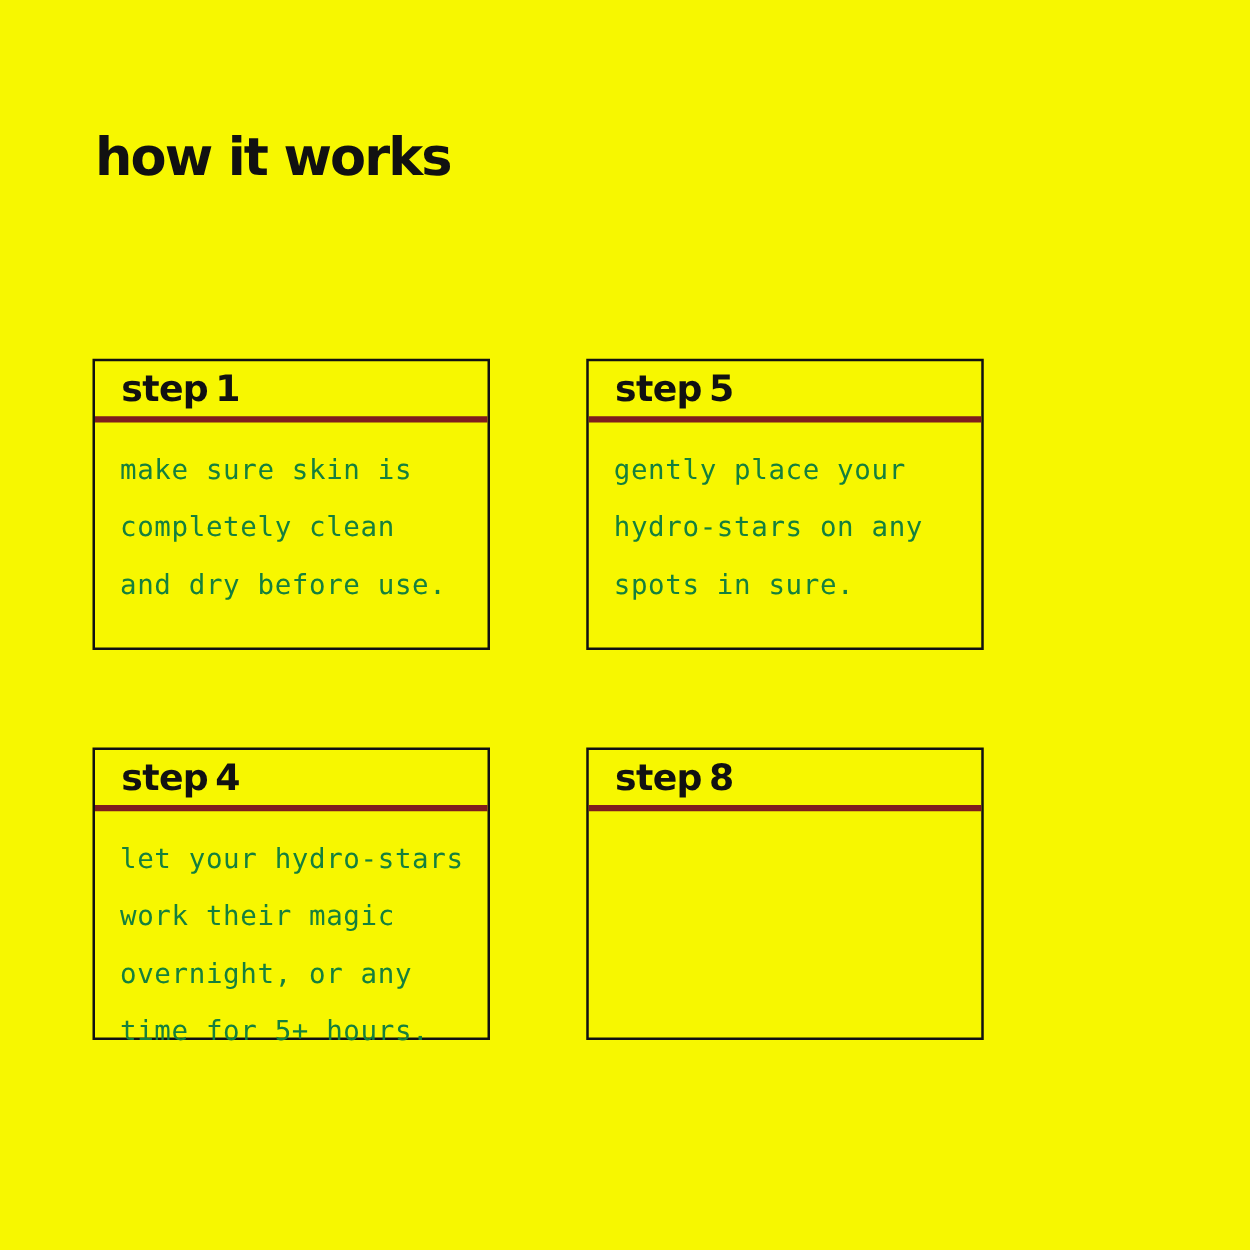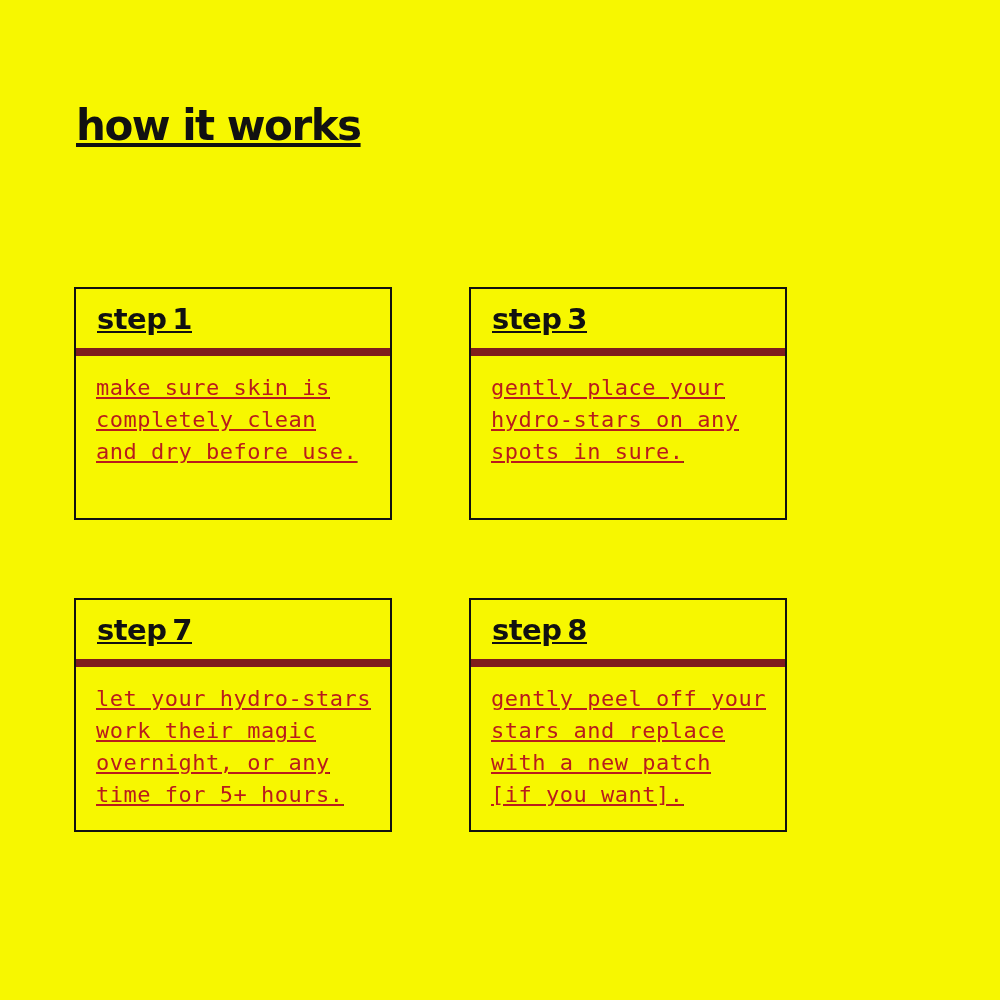--- a/index.html
+++ b/index.html
@@ -1,15 +1,15 @@
 <!DOCTYPE html>
 <html><head>
 <meta charset="utf-8">
 <style>
-  * { margin: 0; padding: 0; box-sizing: border-box; text-decoration: underline; }
+  * { margin: 0; padding: 0; box-sizing: border-box; }
 
   html, body {
     width: 1000px;
     height: 1000px;
     font-family: "Liberation Sans", sans-serif;
   }
 
   .canvas {
     position: relative;
     width: 1000px;
@@ -42,45 +42,45 @@
   }
 
   .step-card {
     border: 2px solid #111111;
     background: transparent;
     display: flex;
     flex-direction: column;
   }
 
   .step-card-header {
-    height: 67px;
-    border-bottom: 8px solid #7f1d1d;
+    height: 49px;
+    border-bottom: 5px solid #7f1d1d;
     display: flex;
     align-items: center;
     padding-left: 21px;
     flex: 0 0 auto;
   }
 
   .step-card-label {
     font-family: "DejaVu Sans", "Liberation Sans", sans-serif;
     font-weight: 800;
     font-size: 29px;
     letter-spacing: -0.5px;
     word-spacing: -4px;
     color: #111111;
   }
 
   .step-card-body {
     flex: 1 1 auto;
     padding: 16px 18px 4px 20px;
     font-family: "DejaVu Sans Mono", "Liberation Mono", monospace;
     font-size: 22px;
-    line-height: 32px;
+    line-height: 46px;
     letter-spacing: 0.5px;
-    color: #b91c1c;
+    color: #15803d;
     white-space: pre-line;
   }
 </style>
 </head>
 <body>
 
 <div class="canvas">
 
   <h1 class="page-title">how it works</h1>
 
@@ -90,41 +90,37 @@
       <div class="step-card-header">
         <span class="step-card-label">step 1</span>
       </div>
       <div class="step-card-body">make sure skin is
 completely clean
 and dry before use.</div>
     </div>
 
     <div class="step-card">
       <div class="step-card-header">
-        <span class="step-card-label">step 3</span>
+        <span class="step-card-label">step 5</span>
       </div>
       <div class="step-card-body">gently place your
 hydro-stars on any
 spots in sure.</div>
     </div>
 
     <div class="step-card">
       <div class="step-card-header">
-        <span class="step-card-label">step 7</span>
+        <span class="step-card-label">step 4</span>
       </div>
       <div class="step-card-body">let your hydro-stars
 work their magic
 overnight, or any
 time for 5+ hours.</div>
     </div>
 
     <div class="step-card">
       <div class="step-card-header">
         <span class="step-card-label">step 8</span>
       </div>
-      <div class="step-card-body">gently peel off your
-stars and replace
-with a new patch
-[if you want].</div>
     </div>
 
   </div>
 </div>
 
 </body></html>

